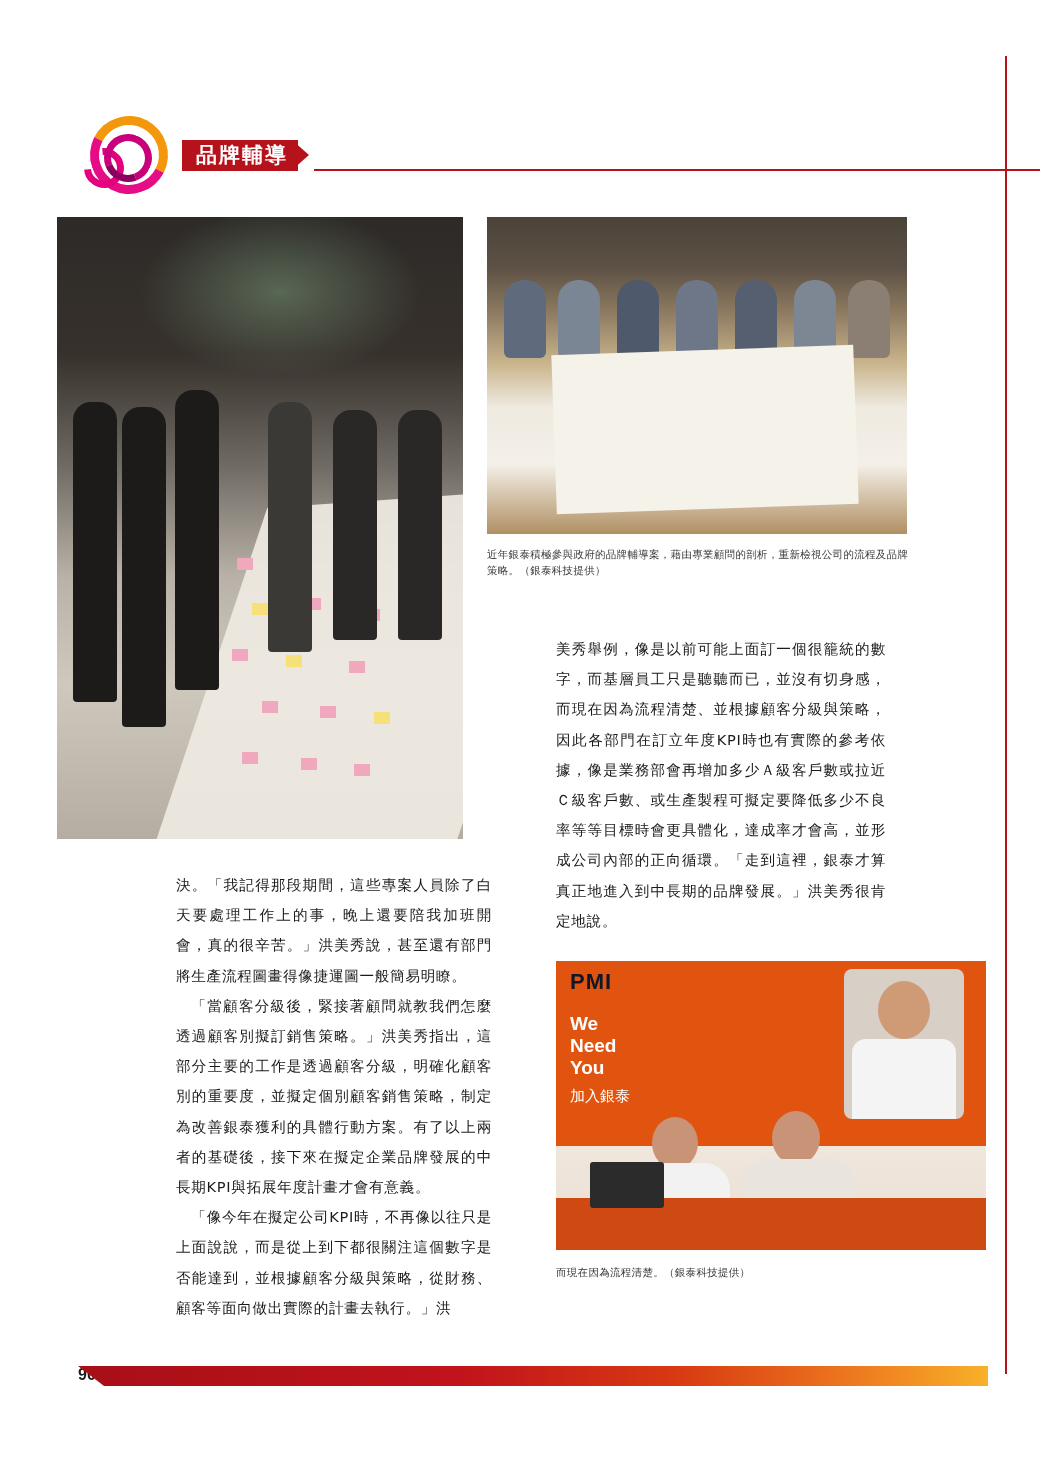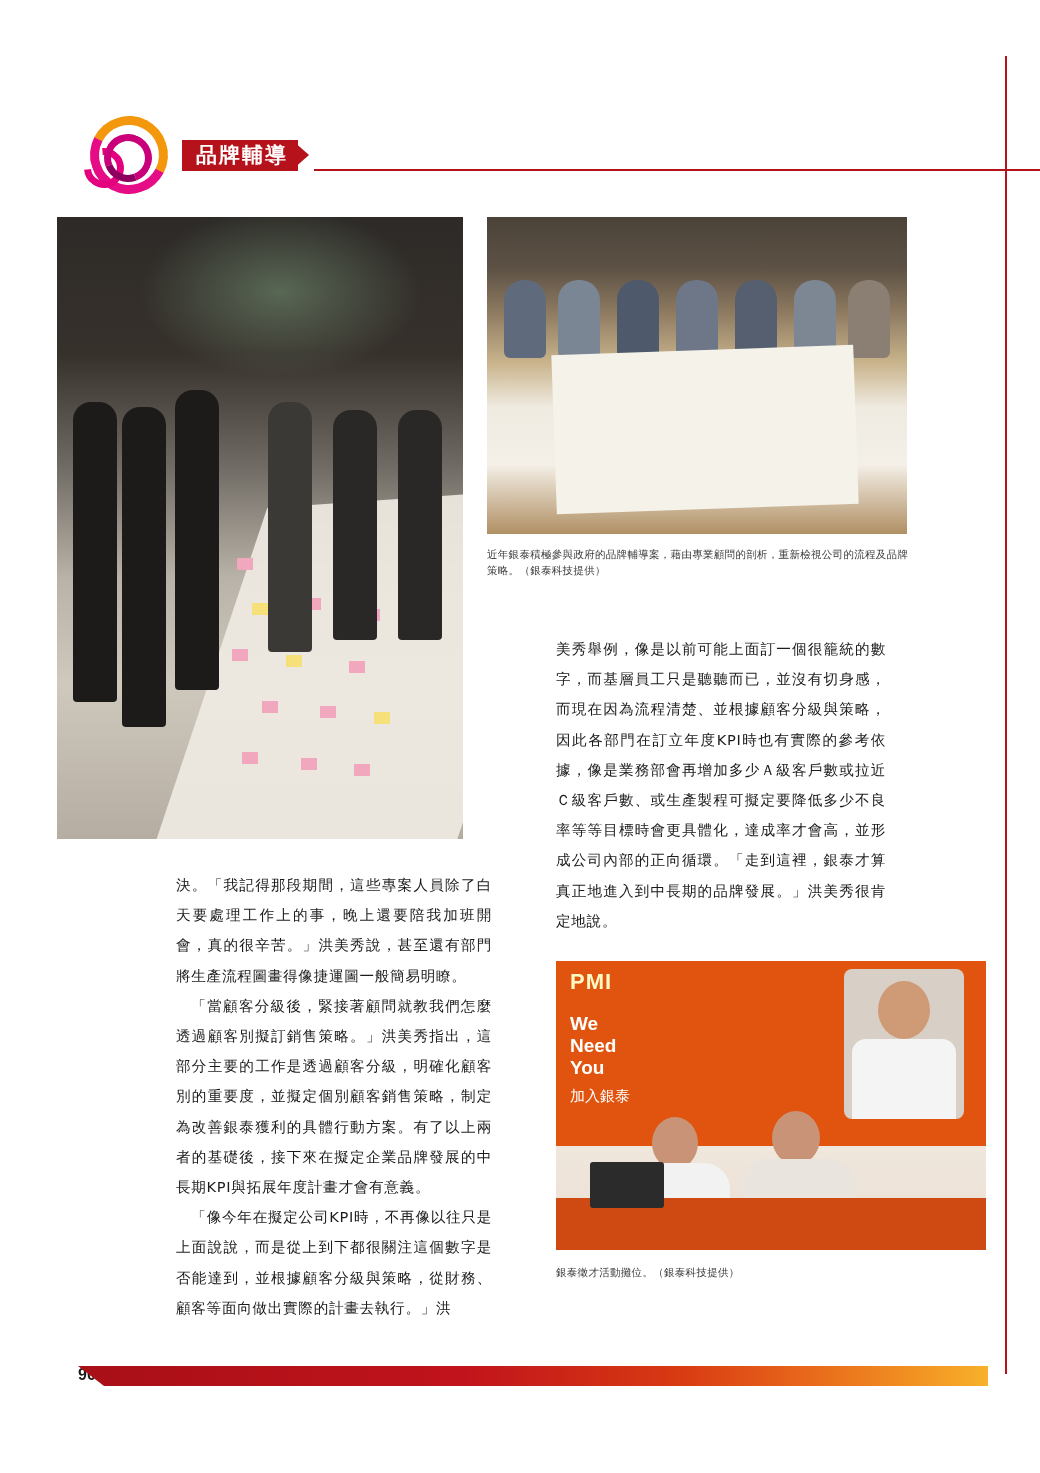--- a/index.html
+++ b/index.html
@@ -193,21 +193,21 @@
   }
   #photo-booth .poster {
     position: absolute;
     left: 0; top: 0;
     width: 100%; height: 64%;
     background: #e1540f;
   }
   #photo-booth .poster .pmi {
     position: absolute;
     left: 14px; top: 8px;
-    color: #fef9c3;
+    color: #0f172a;
     font-size: 22px;
     font-weight: bold;
     font-family: "Liberation Sans", sans-serif;
     letter-spacing: 1px;
   }
   #photo-booth .poster .weneed {
     position: absolute;
     left: 14px; top: 52px;
     color: #ffffff;
     font-size: 19px;
@@ -417,21 +417,21 @@
         <span class="g-body"></span>
       </div>
     </div>
     <span class="head" style="left:96px;top:156px;width:46px;height:52px"></span>
     <span class="body" style="left:66px;top:202px;width:108px;height:72px"></span>
     <span class="head" style="left:216px;top:150px;width:48px;height:54px"></span>
     <span class="body" style="left:186px;top:198px;width:114px;height:76px;background:#e9e4de"></span>
     <span class="desk"></span>
     <span class="laptop"></span>
   </div>
-  <div class="caption" id="caption-booth">銀泰徵才活動攤位。（銀泰科技提供）</div>
+  <div class="caption" id="caption-booth">而現在因為流程清楚。（銀泰科技提供）</div>
 
   <div class="col" id="col-left">
     <p>決。「我記得那段期間，這些專案人員除了白天要處理工作上的事，晚上還要陪我加班開會，真的很辛苦。」洪美秀說，甚至還有部門將生產流程圖畫得像捷運圖一般簡易明瞭。</p>
     <p class="indent">「當顧客分級後，緊接著顧問就教我們怎麼透過顧客別擬訂銷售策略。」洪美秀指出，這部分主要的工作是透過顧客分級，明確化顧客別的重要度，並擬定個別顧客銷售策略，制定為改善銀泰獲利的具體行動方案。有了以上兩者的基礎後，接下來在擬定企業品牌發展的中長期KPI與拓展年度計畫才會有意義。</p>
     <p class="indent">「像今年在擬定公司KPI時，不再像以往只是上面說說，而是從上到下都很關注這個數字是否能達到，並根據顧客分級與策略，從財務、顧客等面向做出實際的計畫去執行。」洪</p>
   </div>
 
   <div class="col" id="col-right">
     <p>美秀舉例，像是以前可能上面訂一個很籠統的數字，而基層員工只是聽聽而已，並沒有切身感，而現在因為流程清楚、並根據顧客分級與策略，因此各部門在訂立年度KPI時也有實際的參考依據，像是業務部會再增加多少Ａ級客戶數或拉近Ｃ級客戶數、或生產製程可擬定要降低多少不良率等等目標時會更具體化，達成率才會高，並形成公司內部的正向循環。「走到這裡，銀泰才算真正地進入到中長期的品牌發展。」洪美秀很肯定地說。</p>
   </div>

